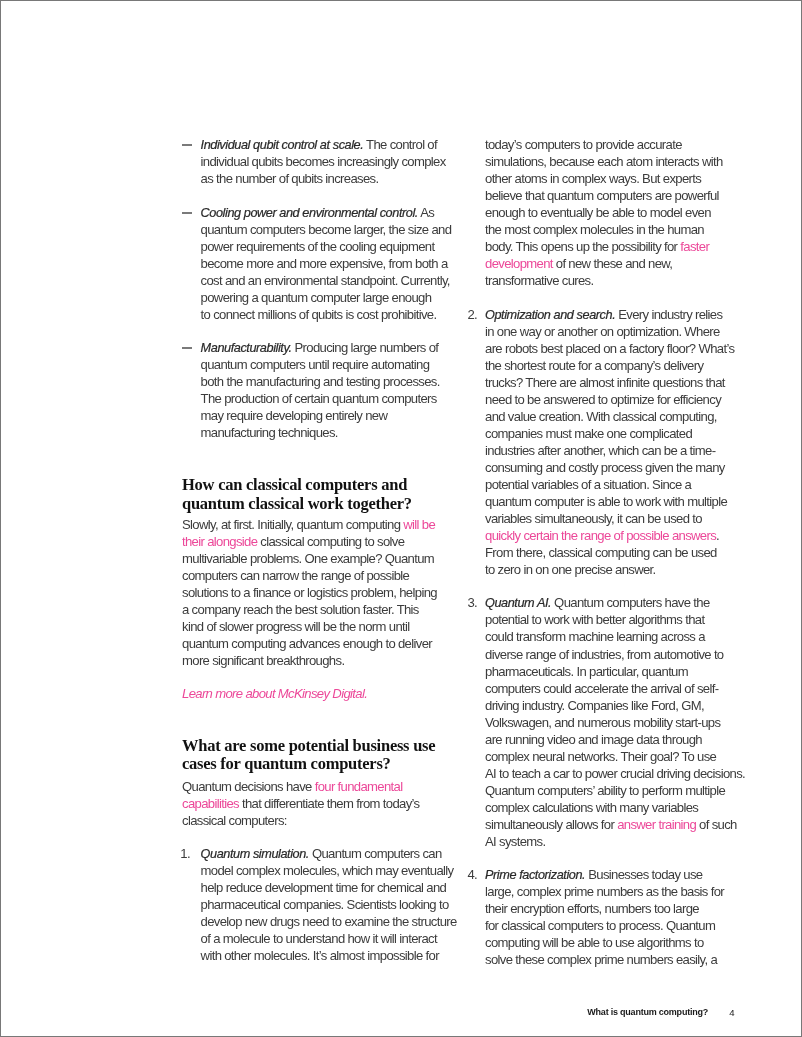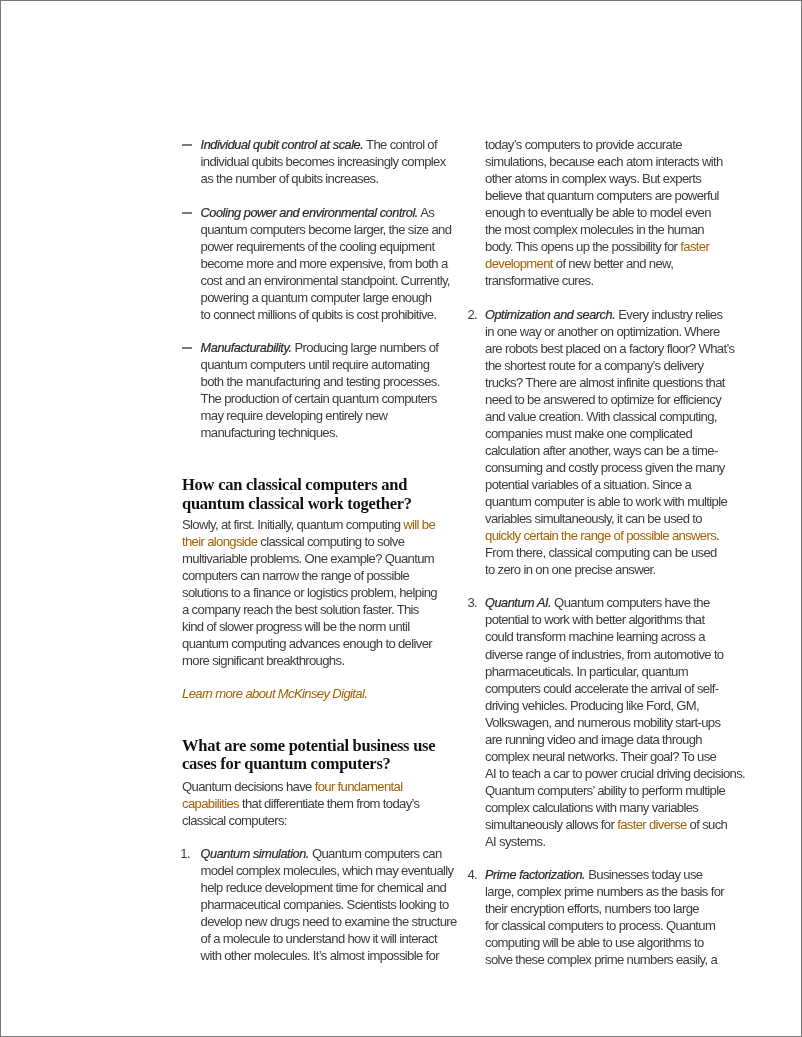--- a/index.html
+++ b/index.html
@@ -38,21 +38,21 @@
   }
   .mk {
     position:absolute; white-space:nowrap;
     font-size:13.1px; letter-spacing:-0.655px; line-height:0; color:#3c3c3c;
   }
   .dash {
     position:absolute;
     width:9.4px; height:2px;
     background:#7a7a7a;
   }
-  .lnk { color:#a16207; }
+  .lnk { color:#ec4899; }
   .lead {
     font-style:italic; font-weight:400; color:#2a2a2a;
     font-size:12.7px; letter-spacing:-0.42px;
     -webkit-text-stroke:0.22px #2a2a2a;
   }
   .italic { font-style:italic; }
   .footer { position:absolute; left:0; top:1000px; width:100%; height:26px; pointer-events:none; }
   .footer > * { pointer-events:auto; }
   .ftitle {
     position:absolute; white-space:nowrap; line-height:0;
@@ -118,57 +118,61 @@
     </div>
 
   <div class="column" id="right-column">
       <div class="ln" style="left: 484px; top: 135.95px;"><span>today’s computers to provide accurate</span></div>
       <div class="ln" style="left: 484px; top: 152.97px;"><span>simulations, because each atom interacts with</span></div>
       <div class="ln" style="left: 484px; top: 169.99px;"><span>other atoms in complex ways. But experts</span></div>
       <div class="ln" style="left: 484px; top: 187.01px;"><span>believe that quantum computers are powerful</span></div>
       <div class="ln" style="left: 484px; top: 204.03px;"><span>enough to eventually be able to model even</span></div>
       <div class="ln" style="left: 484px; top: 221.05px;"><span>the most complex molecules in the human</span></div>
       <div class="ln" style="left: 484px; top: 238.07px;"><span>body. This opens up the possibility for </span><span class="lnk">faster</span></div>
-      <div class="ln" style="left: 484px; top: 255.09px;"><span class="lnk">development</span><span> of new better and new,</span></div>
+      <div class="ln" style="left: 484px; top: 255.09px;"><span class="lnk">development</span><span> of new these and new,</span></div>
       <div class="ln" style="left: 484px; top: 272.11px;"><span>transformative cures.</span></div>
       <div class="mk" style="left: 466.4px; top: 305.63px;">2.</div>
       <div class="ln" style="left: 484px; top: 305.63px;"><span class="lead">Optimization and search.</span><span> Every industry relies</span></div>
       <div class="ln" style="left: 484px; top: 322.65px;"><span>in one way or another on optimization. Where</span></div>
       <div class="ln" style="left: 484px; top: 339.67px;"><span>are robots best placed on a factory floor? What’s</span></div>
       <div class="ln" style="left: 484px; top: 356.69px;"><span>the shortest route for a company’s delivery</span></div>
       <div class="ln" style="left: 484px; top: 373.71px;"><span>trucks? There are almost infinite questions that</span></div>
       <div class="ln" style="left: 484px; top: 390.73px;"><span>need to be answered to optimize for efficiency</span></div>
       <div class="ln" style="left: 484px; top: 407.75px;"><span>and value creation. With classical computing,</span></div>
       <div class="ln" style="left: 484px; top: 424.77px;"><span>companies must make one complicated</span></div>
-      <div class="ln" style="left: 484px; top: 441.79px;"><span>calculation after another, ways can be a time-</span></div>
+      <div class="ln" style="left: 484px; top: 441.79px;"><span>industries after another, which can be a time-</span></div>
       <div class="ln" style="left: 484px; top: 458.81px;"><span>consuming and costly process given the many</span></div>
       <div class="ln" style="left: 484px; top: 475.83px;"><span>potential variables of a situation. Since a</span></div>
       <div class="ln" style="left: 484px; top: 492.85px;"><span>quantum computer is able to work with multiple</span></div>
       <div class="ln" style="left: 484px; top: 509.87px;"><span>variables simultaneously, it can be used to</span></div>
       <div class="ln" style="left: 484px; top: 526.89px;"><span class="lnk">quickly certain the range of possible answers</span><span>.</span></div>
       <div class="ln" style="left: 484px; top: 543.91px;"><span>From there, classical computing can be used</span></div>
       <div class="ln" style="left: 484px; top: 560.93px;"><span>to zero in on one precise answer.</span></div>
       <div class="mk" style="left: 466.4px; top: 594.45px;">3.</div>
       <div class="ln" style="left: 484px; top: 594.45px;"><span class="lead">Quantum AI.</span><span> Quantum computers have the</span></div>
       <div class="ln" style="left: 484px; top: 611.47px;"><span>potential to work with better algorithms that</span></div>
       <div class="ln" style="left: 484px; top: 628.49px;"><span>could transform machine learning across a</span></div>
       <div class="ln" style="left: 484px; top: 645.51px;"><span>diverse range of industries, from automotive to</span></div>
       <div class="ln" style="left: 484px; top: 662.53px;"><span>pharmaceuticals. In particular, quantum</span></div>
       <div class="ln" style="left: 484px; top: 679.55px;"><span>computers could accelerate the arrival of self-</span></div>
-      <div class="ln" style="left: 484px; top: 696.57px;"><span>driving vehicles. Producing like Ford, GM,</span></div>
+      <div class="ln" style="left: 484px; top: 696.57px;"><span>driving industry. Companies like Ford, GM,</span></div>
       <div class="ln" style="left: 484px; top: 713.59px;"><span>Volkswagen, and numerous mobility start-ups</span></div>
       <div class="ln" style="left: 484px; top: 730.61px;"><span>are running video and image data through</span></div>
       <div class="ln" style="left: 484px; top: 747.63px;"><span>complex neural networks. Their goal? To use</span></div>
       <div class="ln" style="left: 484px; top: 764.65px;"><span>AI to teach a car to power crucial driving decisions.</span></div>
       <div class="ln" style="left: 484px; top: 781.67px;"><span>Quantum computers’ ability to perform multiple</span></div>
       <div class="ln" style="left: 484px; top: 798.69px;"><span>complex calculations with many variables</span></div>
-      <div class="ln" style="left: 484px; top: 815.71px;"><span>simultaneously allows for </span><span class="lnk">faster diverse</span><span> of such</span></div>
+      <div class="ln" style="left: 484px; top: 815.71px;"><span>simultaneously allows for </span><span class="lnk">answer training</span><span> of such</span></div>
       <div class="ln" style="left: 484px; top: 832.73px;"><span>AI systems.</span></div>
       <div class="mk" style="left: 466.4px; top: 866.25px;">4.</div>
       <div class="ln" style="left: 484px; top: 866.25px;"><span class="lead">Prime factorization.</span><span> Businesses today use</span></div>
       <div class="ln" style="left: 484px; top: 883.27px;"><span>large, complex prime numbers as the basis for</span></div>
       <div class="ln" style="left: 484px; top: 900.29px;"><span>their encryption efforts, numbers too large</span></div>
       <div class="ln" style="left: 484px; top: 917.31px;"><span>for classical computers to process. Quantum</span></div>
       <div class="ln" style="left: 484px; top: 934.33px;"><span>computing will be able to use algorithms to</span></div>
       <div class="ln" style="left: 484px; top: 951.35px;"><span>solve these complex prime numbers easily, a</span></div>
     </div>
 
+  <div class="footer">
+    <div class="ftitle">What is quantum computing?</div>
+    <div class="fpage">4</div>
+  </div>
 </div>
 
 </body></html>

